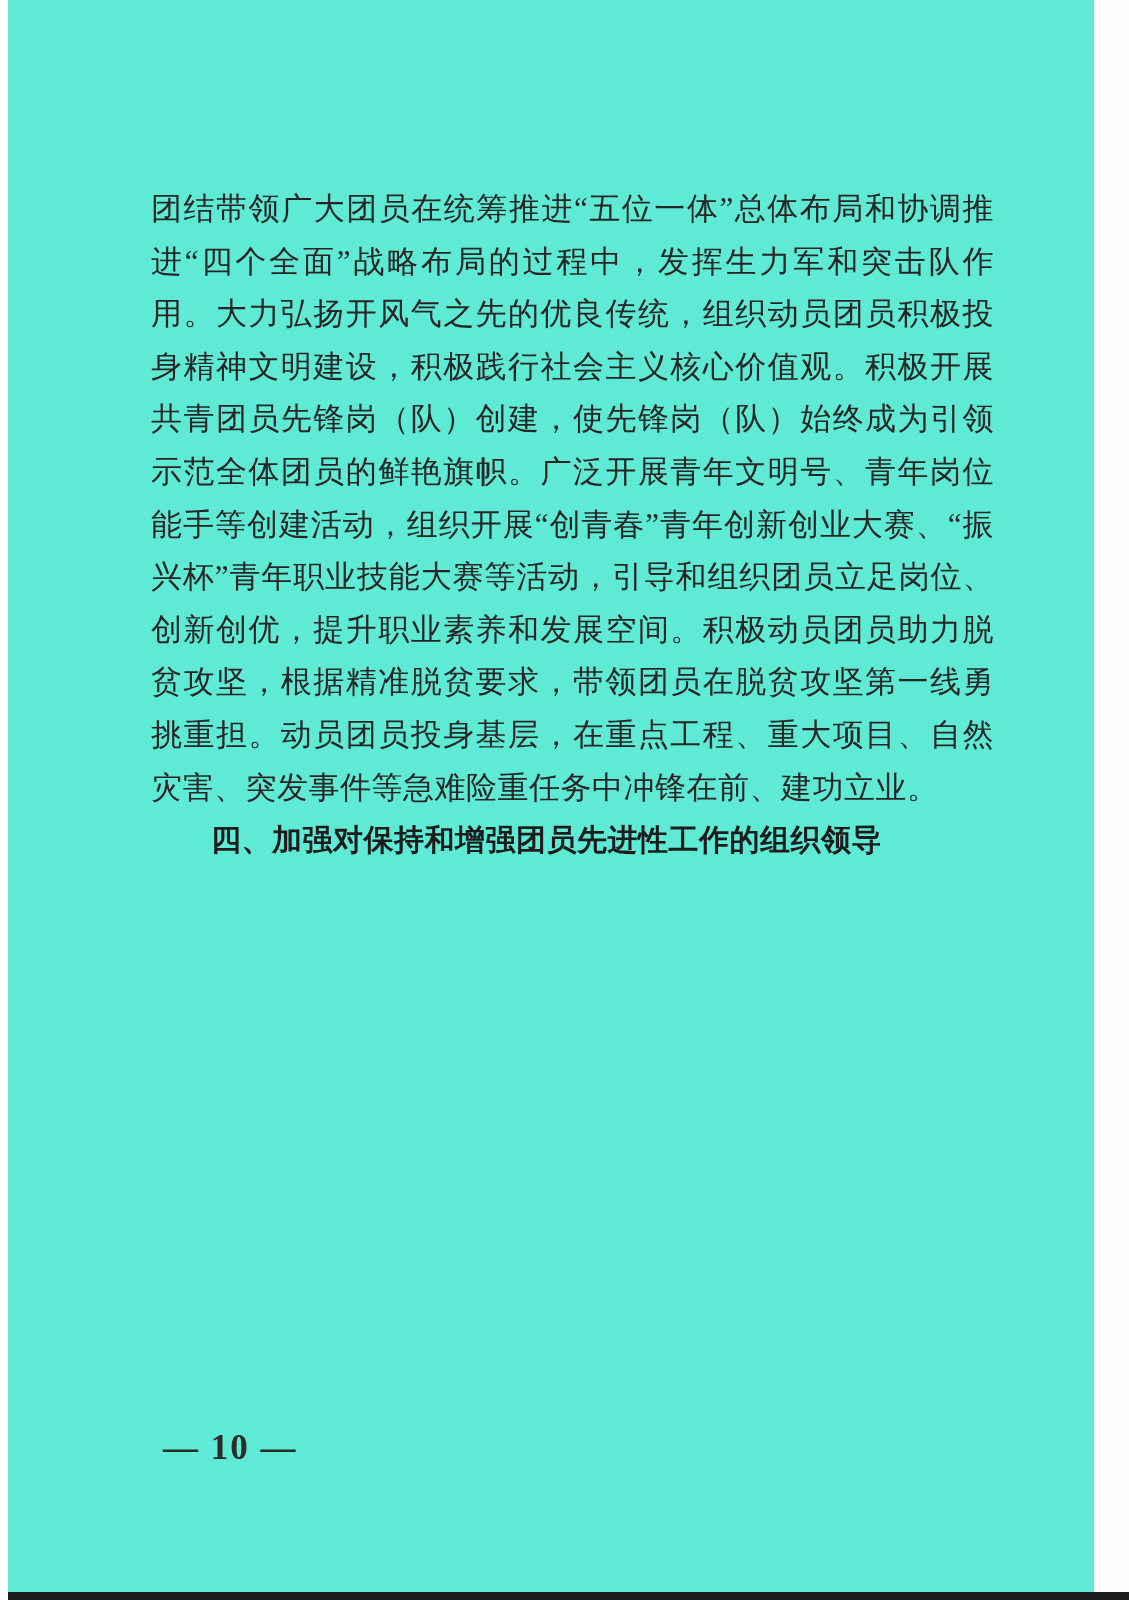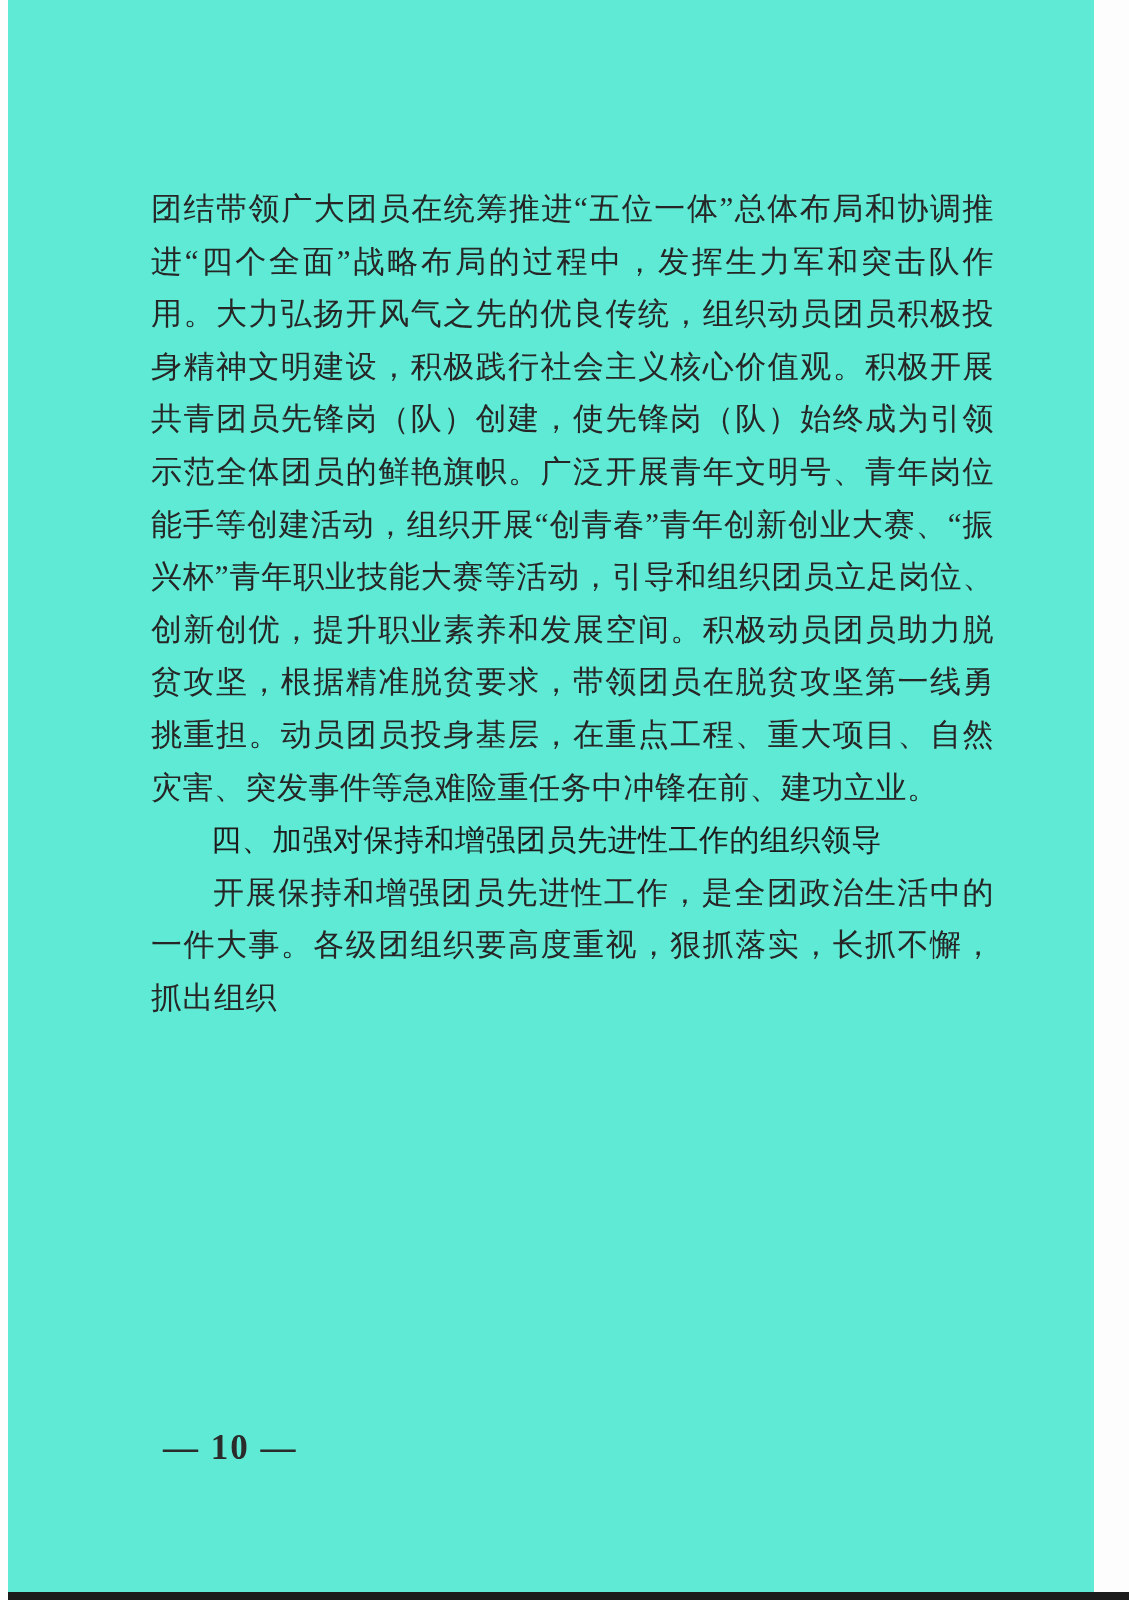--- a/index.html
+++ b/index.html
@@ -39,21 +39,21 @@
     margin: 0;
     text-align: justify;
   }
   .para.indent {
     text-indent: 2em;
   }
   .heading {
     margin: 0;
     text-indent: 2em;
     font-family: "Liberation Sans", "DejaVu Sans", sans-serif;
-    font-weight: 400;
+    font-weight: 700;
     color: #1c1c1c;
     font-size: 30px;
   }
   .footer {
     position: absolute;
     left: 155px;
     top: 1428px;
     color: #2b2b2b;
     font-size: 35px;
     letter-spacing: 2px;
@@ -73,20 +73,19 @@
 <body>
 
 <div class="page">
 
   <div class="text-block">
     <p class="para">团结带领广大团员在统筹推进“五位一体”总体布局和协调推进“四个全面”战略布局的过程中，发挥生力军和突击队作用。大力弘扬开风气之先的优良传统，组织动员团员积极投身精神文明建设，积极践行社会主义核心价值观。积极开展共青团员先锋岗（队）创建，使先锋岗（队）始终成为引领示范全体团员的鲜艳旗帜。广泛开展青年文明号、青年岗位能手等创建活动，组织开展“创青春”青年创新创业大赛、“振兴杯”青年职业技能大赛等活动，引导和组织团员立足岗位、创新创优，提升职业素养和发展空间。积极动员团员助力脱贫攻坚，根据精准脱贫要求，带领团员在脱贫攻坚第一线勇挑重担。动员团员投身基层，在重点工程、重大项目、自然灾害、突发事件等急难险重任务中冲锋在前、建功立业。</p>
 
 
     <p class="heading">四、加强对保持和增强团员先进性工作的组织领导</p>
 
-    <p class="para indent">开展保持和增强团员先进性工作，是全团政治生活中的一件大事。各级团组织要高度重视，狠抓落实，长抓不懈，抓出组织</p>
   </div>
 
   <div class="footer">— 10 —</div>
 
   <div class="bottom-bar"></div>
 
 </div>
 
 </body></html>

